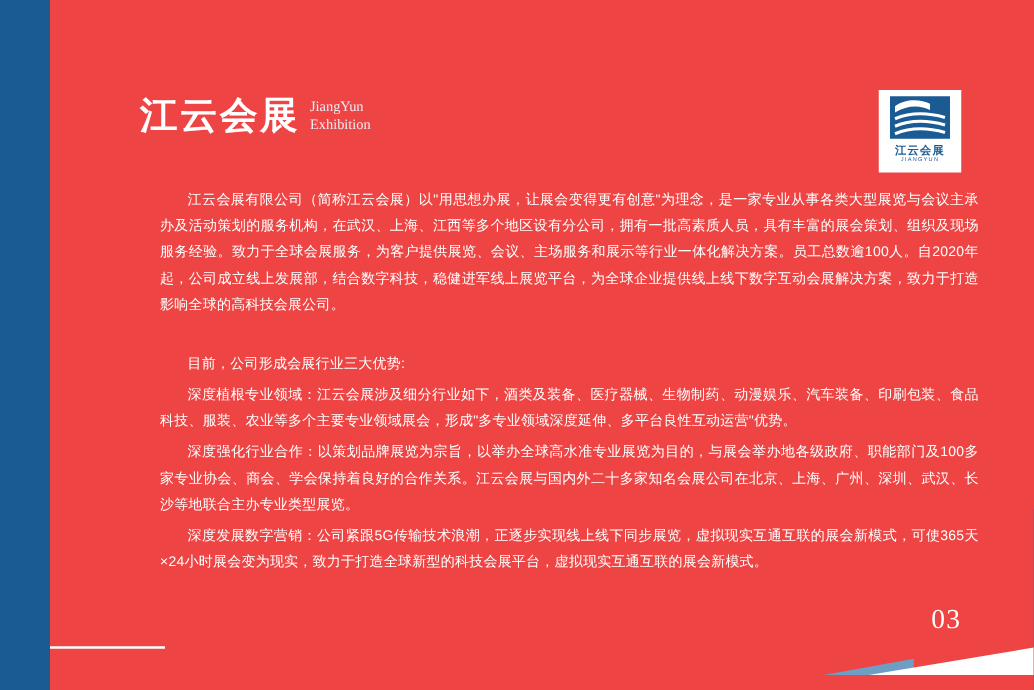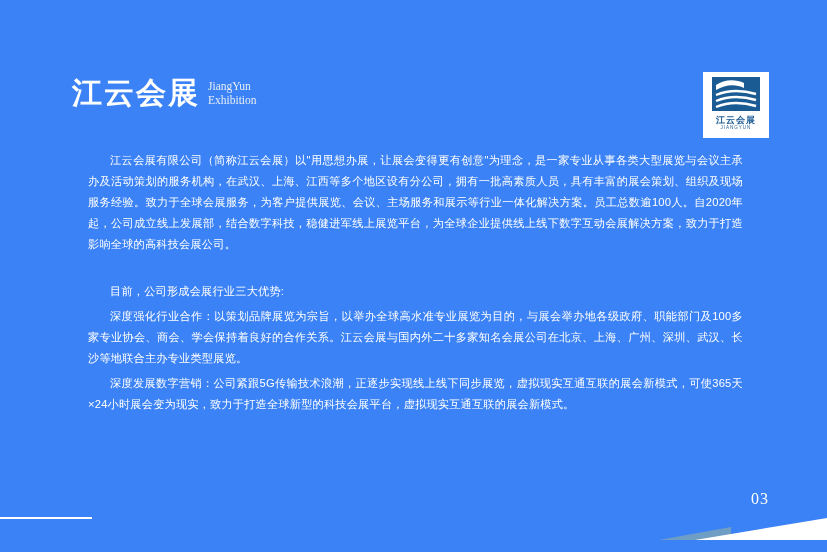--- a/index.html
+++ b/index.html
@@ -11,21 +11,22 @@
     height: 552px;
     background: #1b5b94;
     font-family: "Liberation Sans", sans-serif;
     color: #ffffff;
     overflow: hidden;
     position: relative;
   }
   .slide {
     position: absolute;
     inset: 0;
-    background: #3b82f6;
+    background: #ef4444;
+    margin-left: 40px;
   }
 
   
   .title-block {
     position: absolute;
     left: 72px;
     top: 78px;
     display: flex;
     align-items: flex-end;
   }
@@ -103,21 +104,21 @@
   }
   .gap-lg { margin-top: 26px; }
   .gap-sm { margin-top: 4px; }
   .gap-md { margin-top: 17px; }
 
   
   .page-num {
     position: absolute;
     right: 58px;
     bottom: 44px;
-    font-size: 16px;
+    font-size: 22px;
     color: #ffffff;
     letter-spacing: 1px;
     font-family: "Liberation Serif", serif;
   }
   .footer-line {
     position: absolute;
     left: 0;
     bottom: 33px;
     width: 92px;
     height: 2px;
@@ -173,20 +174,21 @@
         <path d="M6 31 C18 26, 32 26, 46 30" stroke="#ffffff" stroke-width="2.4" fill="none"></path>
       </svg>
     </div>
     <div class="logo-text">江云会展</div>
     <div class="logo-sub">JIANGYUN</div>
   </div>
 
   <div class="content">
     <p class="para indent">江云会展有限公司（简称江云会展）以"用思想办展，让展会变得更有创意"为理念，是一家专业从事各类大型展览与会议主承办及活动策划的服务机构，在武汉、上海、江西等多个地区设有分公司，拥有一批高素质人员，具有丰富的展会策划、组织及现场服务经验。致力于全球会展服务，为客户提供展览、会议、主场服务和展示等行业一体化解决方案。员工总数逾100人。自2020年起，公司成立线上发展部，结合数字科技，稳健进军线上展览平台，为全球企业提供线上线下数字互动会展解决方案，致力于打造影响全球的高科技会展公司。</p>
     <p class="para indent gap-lg">目前，公司形成会展行业三大优势:</p>
+    <p class="para indent gap-sm">深度植根专业领域：江云会展涉及细分行业如下，酒类及装备、医疗器械、生物制药、动漫娱乐、汽车装备、印刷包装、食品科技、服装、农业等多个主要专业领域展会，形成"多专业领域深度延伸、多平台良性互动运营"优势。</p>
     <p class="para indent gap-sm">深度强化行业合作：以策划品牌展览为宗旨，以举办全球高水准专业展览为目的，与展会举办地各级政府、职能部门及100多家专业协会、商会、学会保持着良好的合作关系。江云会展与国内外二十多家知名会展公司在北京、上海、广州、深圳、武汉、长沙等地联合主办专业类型展览。</p>
     <p class="para indent gap-sm">深度发展数字营销：公司紧跟5G传输技术浪潮，正逐步实现线上线下同步展览，虚拟现实互通互联的展会新模式，可使365天×24小时展会变为现实，致力于打造全球新型的科技会展平台，虚拟现实互通互联的展会新模式。</p>
   </div>
 
   <div class="page-num">03</div>
   <div class="footer-line"></div>
   <div class="footer-ribbon">
     <div class="ribbon-b"></div>
     <div class="ribbon-a"></div>
   </div>

